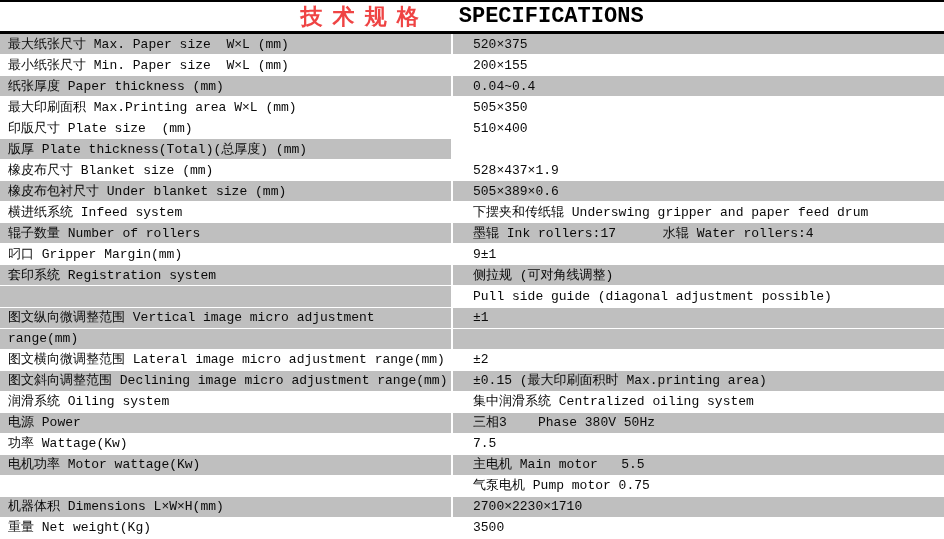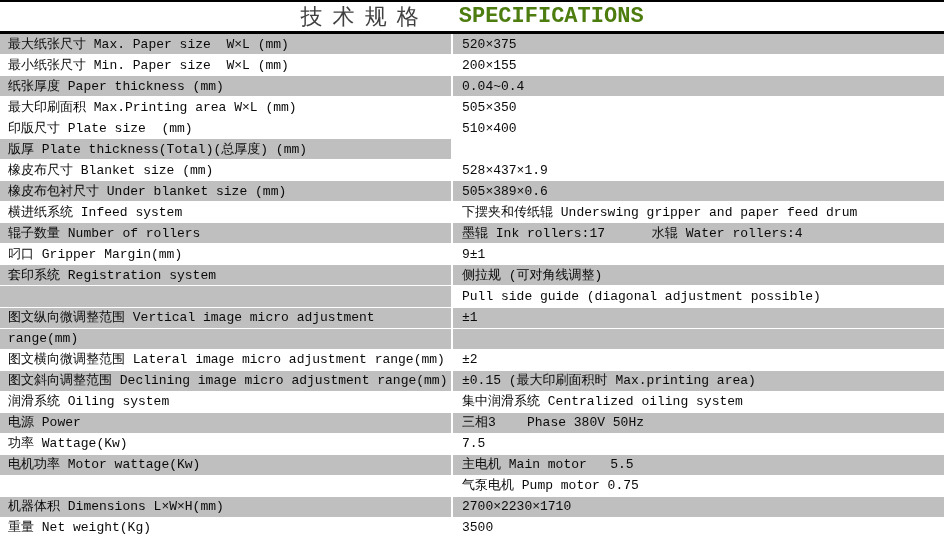--- a/index.html
+++ b/index.html
@@ -15,26 +15,26 @@
     width: 944px; height: 2px; background: #000;
   }
   .header {
     position: absolute; left: 0; top: 2px;
     width: 944px; height: 29px;
     display: flex; align-items: center; justify-content: center;
     background: #fff;
   }
   .title-cn {
     font-family: "Liberation Sans", "DejaVu Sans", sans-serif;
-    font-weight: normal; font-size: 22px; color: #404040;
+    font-weight: bold; font-size: 22px; color: #ef4444;
     letter-spacing: 2px; white-space: pre;
   }
   .title-en {
     font-family: "Liberation Mono", "DejaVu Sans Mono", monospace;
-    font-weight: bold; font-size: 22px; color: #4d7c0f;
+    font-weight: bold; font-size: 22px; color: #000000;
     margin-left: 38px; white-space: pre;
   }
   .head-rule {
     position: absolute; left: 0; top: 31px;
     width: 944px; height: 3px; background: #000;
   }
   .spec-table {
     position: absolute; left: 0; top: 34px;
     width: 944px; height: 505px;
     display: grid;
@@ -51,21 +51,21 @@
     border-bottom: 1px solid #fff;
     line-height: 1;
   }
   .cell.left {
     width: 453px;
     padding-left: 8px;
     border-right: 2px solid #fff;
   }
   .cell.right {
     flex: 1;
-    padding-left: 9px;
+    padding-left: 20px;
   }
   .cell.shaded { background: #bfbfbf; }
 </style>
 </head>
 <body>
 
 <div class="top-rule"></div>
 
 <div class="header">
   <span class="title-cn">技 术 规 格</span>

